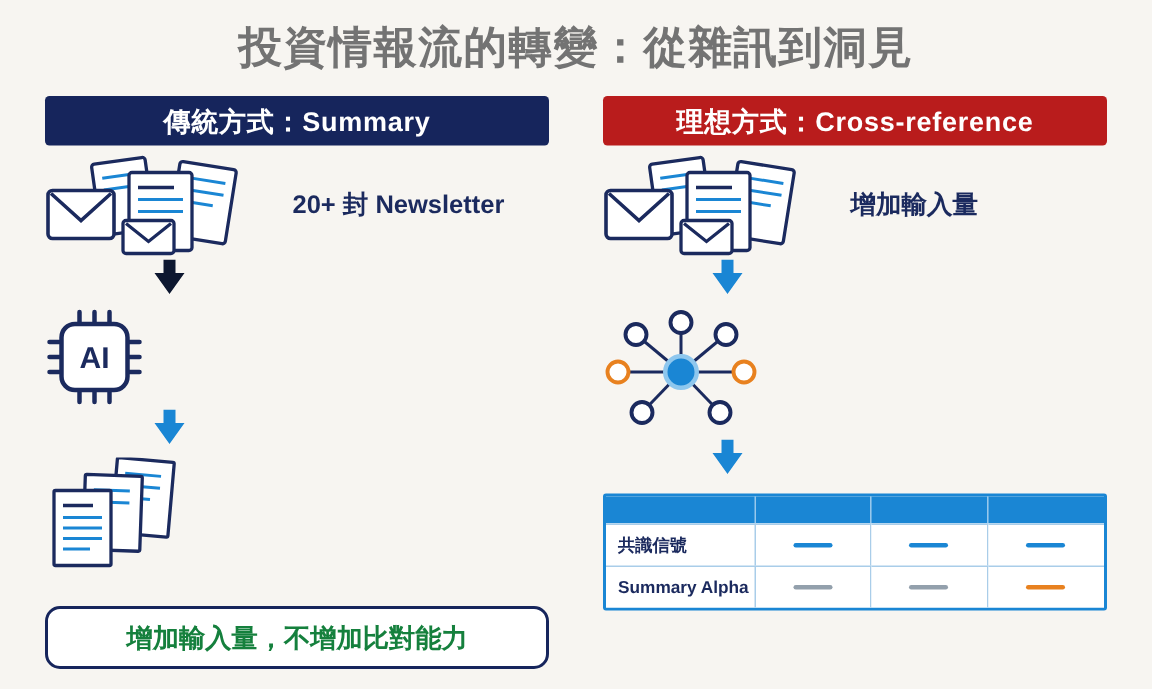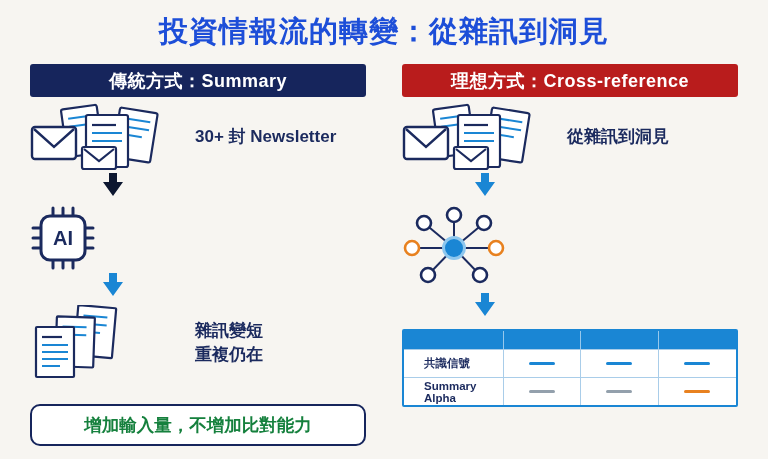--- a/index.html
+++ b/index.html
@@ -6,21 +6,21 @@
   body{
     width:768px;height:459px;
     background:#f7f5f1;
     font-family:"Liberation Sans","DejaVu Sans",sans-serif;
     overflow:hidden;
   }
   .canvas{width:768px;height:459px;box-sizing:border-box;padding-top:12px;}
   .title{
     margin:0;text-align:center;
     font-size:29px;font-weight:800;letter-spacing:1px;
-    color:#1d4ed8;
+    color:#737373;
   }
   .columns{
     display:flex;gap:36px;
     padding:0 30px;margin-top:12px;
     height:382px;box-sizing:border-box;
   }
   .col{flex:1;display:flex;flex-direction:column;}
   .col-header{
     height:33px;border-radius:3px;
     display:flex;align-items:center;justify-content:center;
@@ -56,21 +56,21 @@
     border-right:1px solid rgba(255,255,255,.55);
   }
   .th:nth-child(4){border-right:none;}
   .td{
     height:27px;display:flex;align-items:center;justify-content:center;
     border-top:1px solid #a9cde9;border-right:1px solid #a9cde9;
     background:#ffffff;
   }
   .td.last{border-right:none;}
   .td.rowlabel{
-    justify-content:flex-start;padding-left:20px;
+    justify-content:flex-start;padding-left:8px;
     font-size:11.5px;font-weight:bold;color:#1b2a5e;
   }
   .dash{width:26px;height:3px;border-radius:2px;background:#1a86d4;display:inline-block;}
   .ai-text{font-size:20px;font-weight:bold;fill:#1b2a5e;font-family:"Liberation Sans",sans-serif;}
 </style>
 </head>
 <body>
 
 <div class="canvas">
   <h1 class="title">投資情報流的轉變：從雜訊到洞見</h1>
@@ -97,21 +97,21 @@
             <rect x="56" y="12" width="42" height="52" rx="2" fill="#fff" stroke="#1b2a5e" stroke-width="2.2"></rect>
             <line x1="62" y1="22" x2="86" y2="22" stroke="#1b2a5e" stroke-width="2.2"></line>
             <line x1="62" y1="30" x2="92" y2="30" stroke="#1a86d4" stroke-width="2"></line>
             <line x1="62" y1="38" x2="92" y2="38" stroke="#1a86d4" stroke-width="2"></line>
             <rect x="2" y="24" width="44" height="32" rx="3" fill="#fff" stroke="#1b2a5e" stroke-width="2.4"></rect>
             <path d="M4,26 L24,44 L44,26" fill="none" stroke="#1b2a5e" stroke-width="2.4"></path>
             <rect x="52" y="44" width="34" height="22" rx="2" fill="#fff" stroke="#1b2a5e" stroke-width="2.2"></rect>
             <path d="M54,46 L69,58 L84,46" fill="none" stroke="#1b2a5e" stroke-width="2.2"></path>
           </svg>
         </span>
-        <span class="step-label">30+ 封 Newsletter</span>
+        <span class="step-label">20+ 封 Newsletter</span>
       </div>
 
       <div class="arrow">
         <svg width="22" height="24" viewBox="0 0 22 24">
             <polygon points="7,0 15,0 15,9 21,9 11,23 1,9 7,9" fill="#0d1730"></polygon>
           </svg>
       </div>
 
       <div class="step">
         <span class="icon-cell">
@@ -157,22 +157,20 @@
               <line x1="32" y1="30" x2="56" y2="30" stroke="#1a86d4" stroke-width="2"></line>
             </g>
             <rect x="6" y="22" width="38" height="50" rx="1" fill="#fff" stroke="#1b2a5e" stroke-width="2.2"></rect>
             <line x1="12" y1="32" x2="32" y2="32" stroke="#1b2a5e" stroke-width="2.2"></line>
             <line x1="12" y1="40" x2="38" y2="40" stroke="#1a86d4" stroke-width="2"></line>
             <line x1="12" y1="47" x2="38" y2="47" stroke="#1a86d4" stroke-width="2"></line>
             <line x1="12" y1="54" x2="38" y2="54" stroke="#1a86d4" stroke-width="2"></line>
             <line x1="12" y1="61" x2="30" y2="61" stroke="#1a86d4" stroke-width="2"></line>
           </svg>
         </span>
-        <span class="step-label multiline">雜訊變短
-重複仍在</span>
       </div>
 
       <div class="footer-box outline">增加輸入量，不增加比對能力</div>
     </div>
 
     <div class="col">
       <div class="col-header blue">理想方式：Cross-reference</div>
 
       <div class="step">
         <span class="icon-cell">
@@ -191,21 +189,21 @@
             <rect x="56" y="12" width="42" height="52" rx="2" fill="#fff" stroke="#1b2a5e" stroke-width="2.2"></rect>
             <line x1="62" y1="22" x2="86" y2="22" stroke="#1b2a5e" stroke-width="2.2"></line>
             <line x1="62" y1="30" x2="92" y2="30" stroke="#1a86d4" stroke-width="2"></line>
             <line x1="62" y1="38" x2="92" y2="38" stroke="#1a86d4" stroke-width="2"></line>
             <rect x="2" y="24" width="44" height="32" rx="3" fill="#fff" stroke="#1b2a5e" stroke-width="2.4"></rect>
             <path d="M4,26 L24,44 L44,26" fill="none" stroke="#1b2a5e" stroke-width="2.4"></path>
             <rect x="52" y="44" width="34" height="22" rx="2" fill="#fff" stroke="#1b2a5e" stroke-width="2.2"></rect>
             <path d="M54,46 L69,58 L84,46" fill="none" stroke="#1b2a5e" stroke-width="2.2"></path>
           </svg>
         </span>
-        <span class="step-label">從雜訊到洞見</span>
+        <span class="step-label">增加輸入量</span>
       </div>
 
       <div class="arrow">
         <svg width="22" height="24" viewBox="0 0 22 24">
             <polygon points="7,0 15,0 15,9 21,9 11,23 1,9 7,9" fill="#1a86d4"></polygon>
           </svg>
       </div>
 
       <div class="step">
         <span class="icon-cell">

